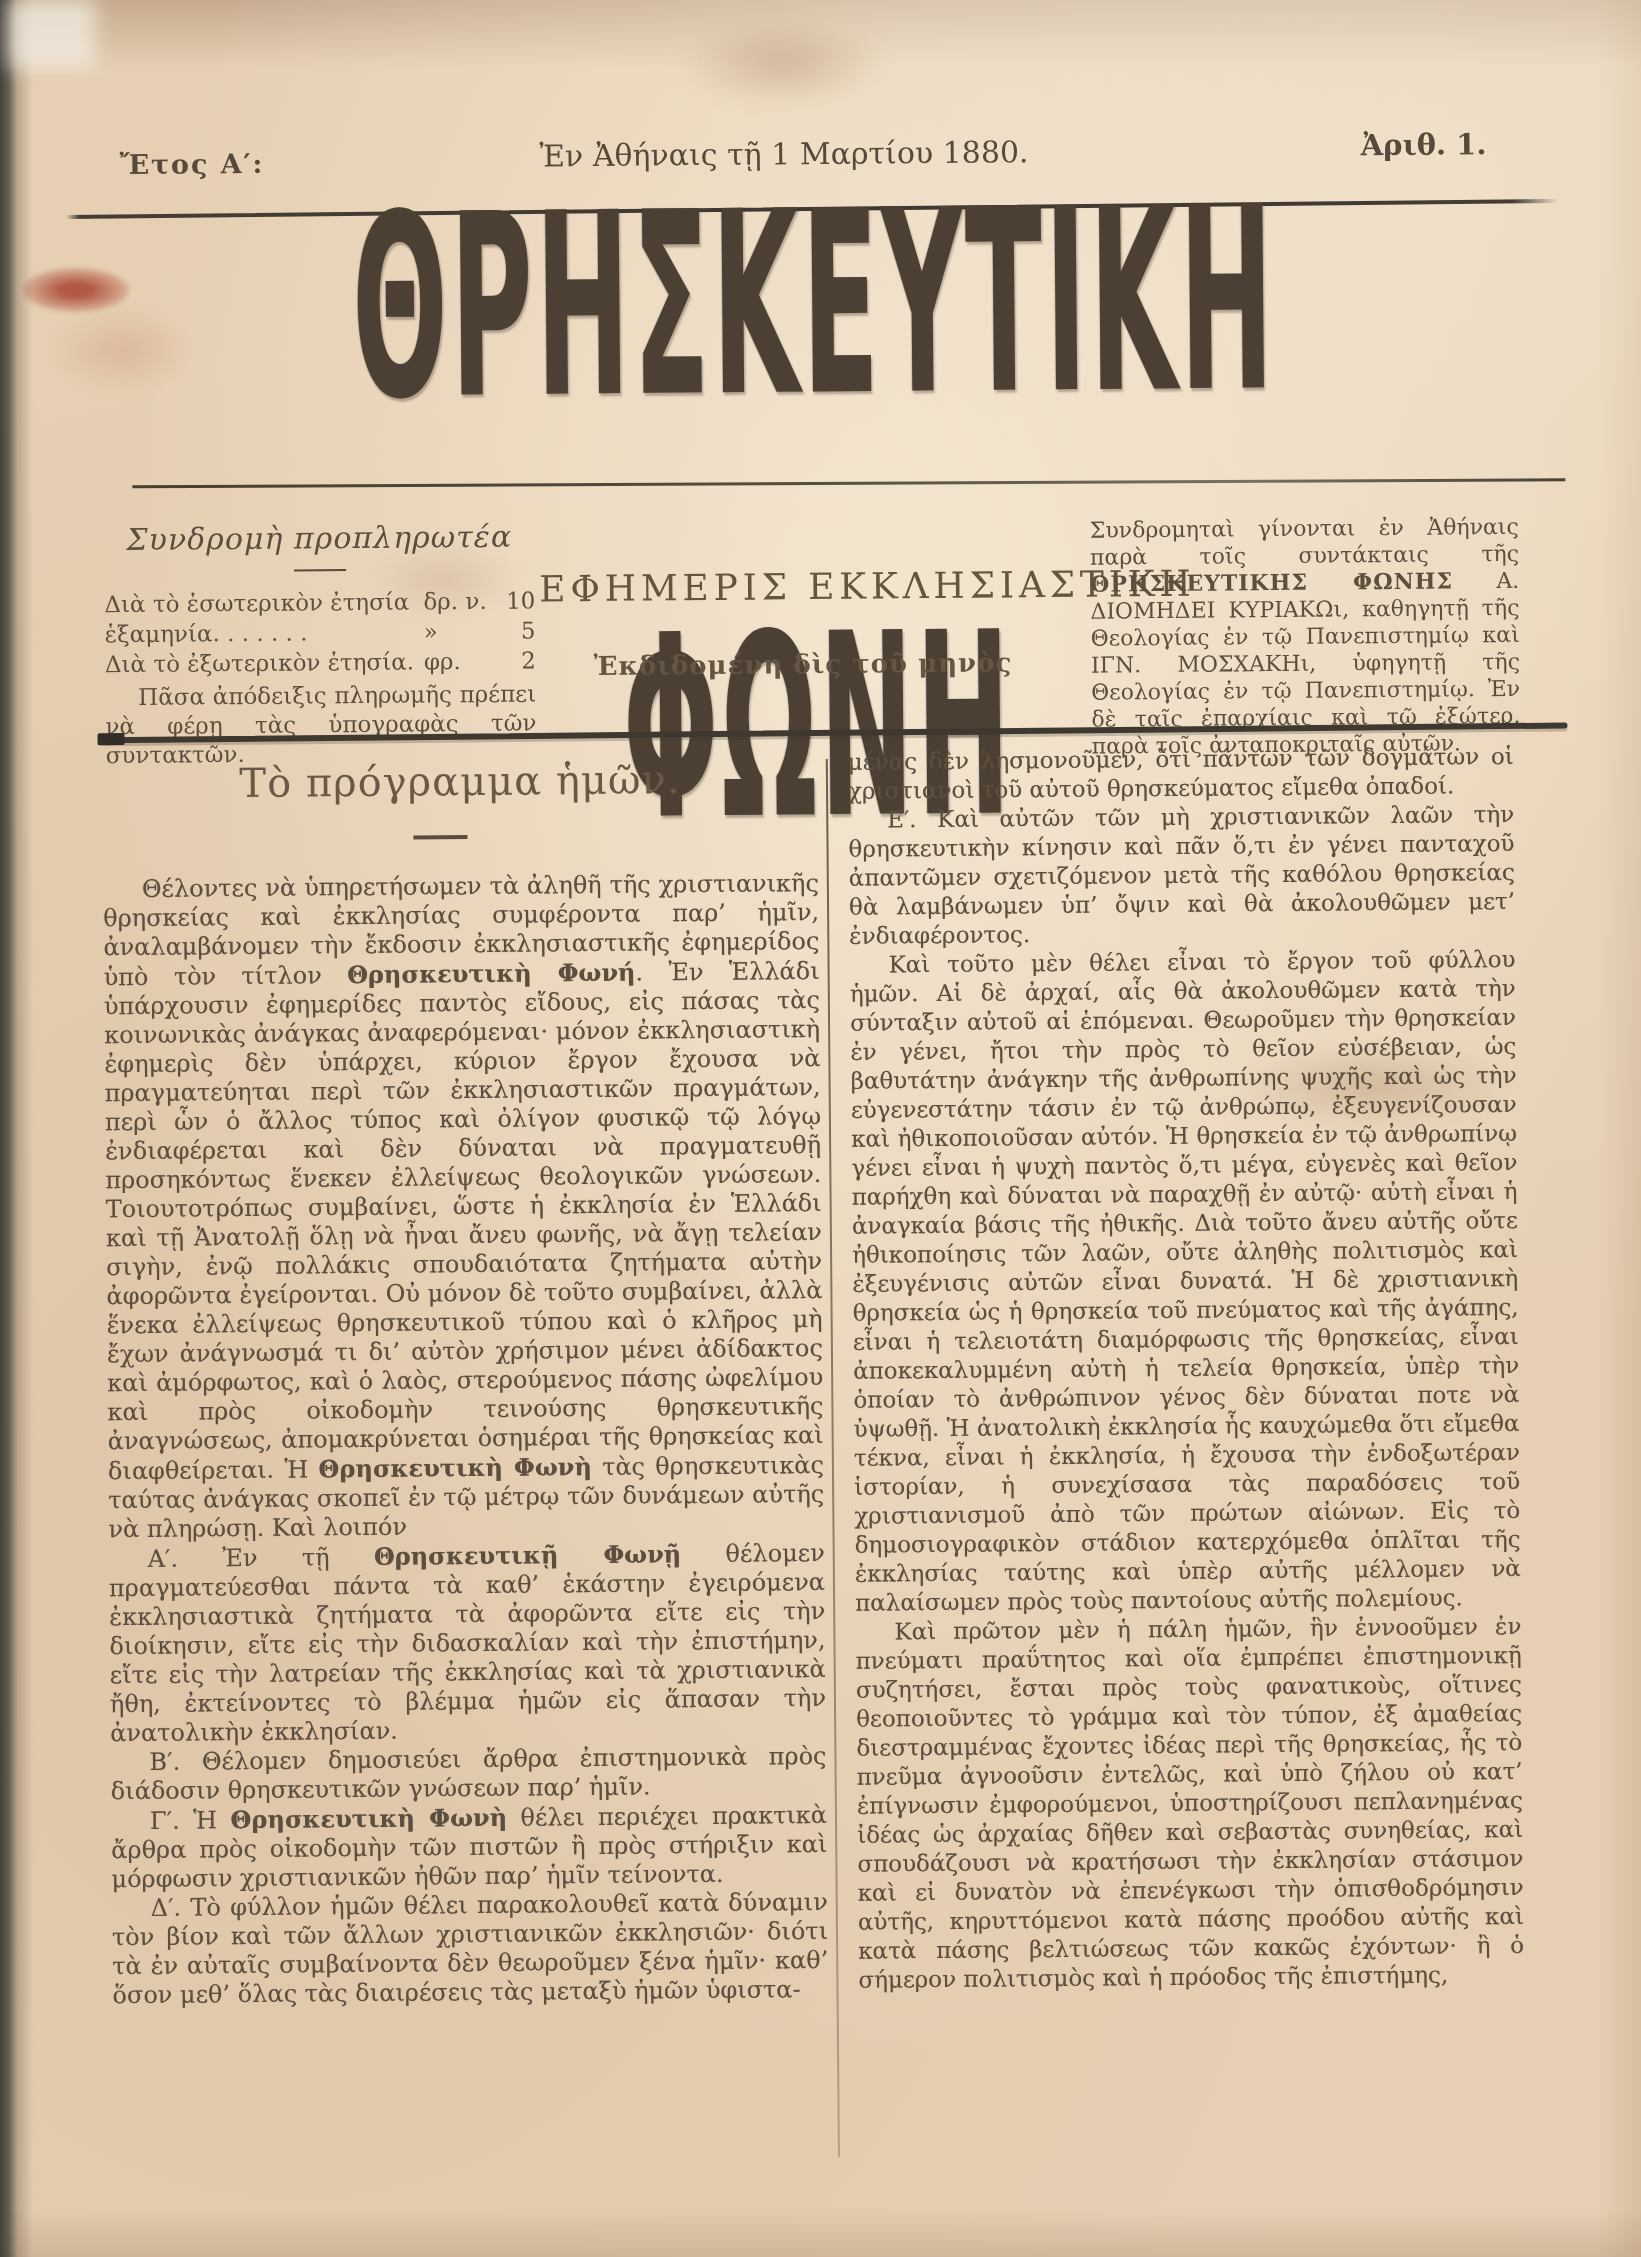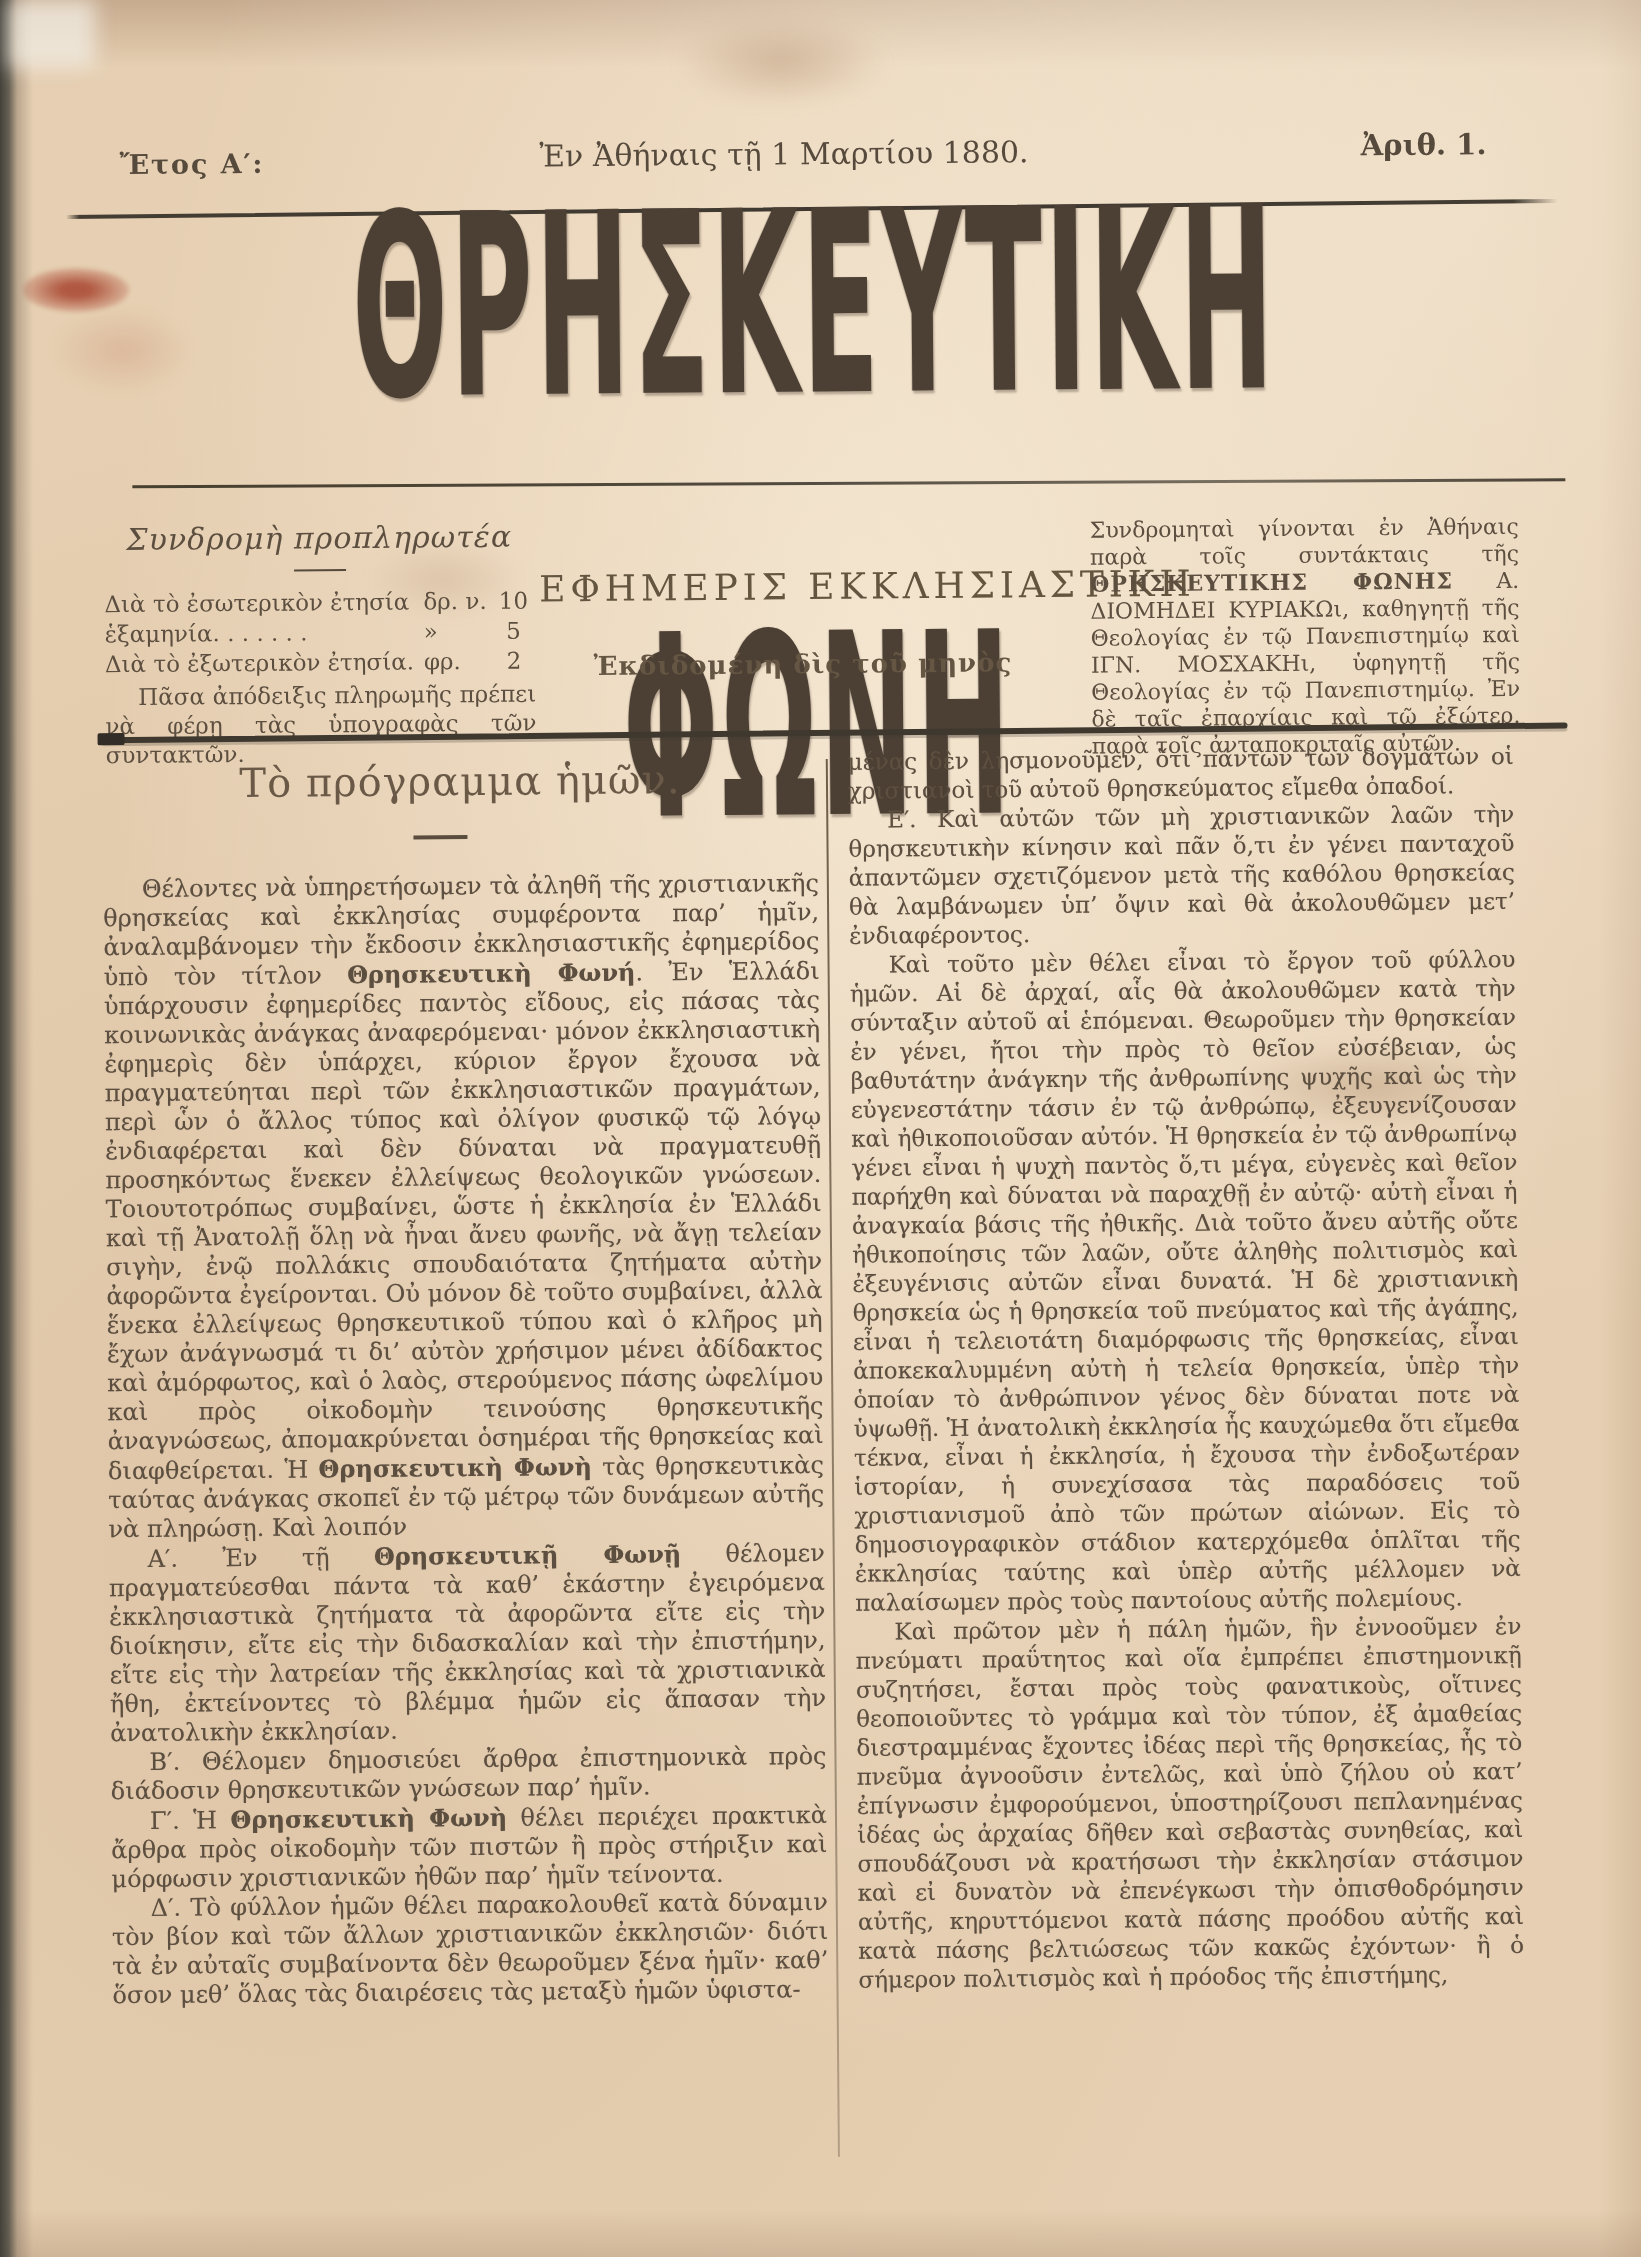--- a/index.html
+++ b/index.html
@@ -47,21 +47,21 @@
     color:#4c4034;text-shadow:1.9px 1.9px 1.9px rgba(76,64,52,0.35), -1px 0 1px rgba(76,64,52,0.3);
   }
 
   .sub-box{position:absolute;left:108px;top:516px;width:431px;}
   .sub-title{text-align:center;font-style:italic;font-size:30px;color:#5d4f40;letter-spacing:1px;}
   .mini-divider{width:52px;height:2.9px;background:#554a3c;margin:13.5px auto 15.4px;}
   .sub-rows{font-size:23px;}
   .sub-row{display:flex;justify-content:space-between;line-height:30px;}
   .sub-row .sub-label{flex:1 1 auto;}
   .sub-row .sub-unit{width:68px;text-align:left;}
-  .sub-row .sub-val{width:44px;text-align:center;}
+  .sub-row .sub-val{width:44px;text-align:right;}
   .sub-note{margin:3.9px 0 0;font-size:23px;line-height:29px;text-align:justify;text-indent:33px;}
 
   .center-box{position:absolute;left:543px;top:566px;width:526px;text-align:center;}
   .center-sub{font-size:36px;letter-spacing:4.8px;color:#63553f;font-weight:normal;white-space:nowrap;}
   .center-freq{margin-top:42px;font-size:26px;font-weight:bold;color:#655644;letter-spacing:1px;}
 
   .agents-box{position:absolute;left:1094px;top:519px;width:429px;font-size:22px;line-height:27px;text-align:justify;color:#5d4f40;}
   .agents-box b{letter-spacing:1px;}
 
   .article-heading{position:absolute;left:104px;top:755px;width:716px;margin:0;text-align:center;

